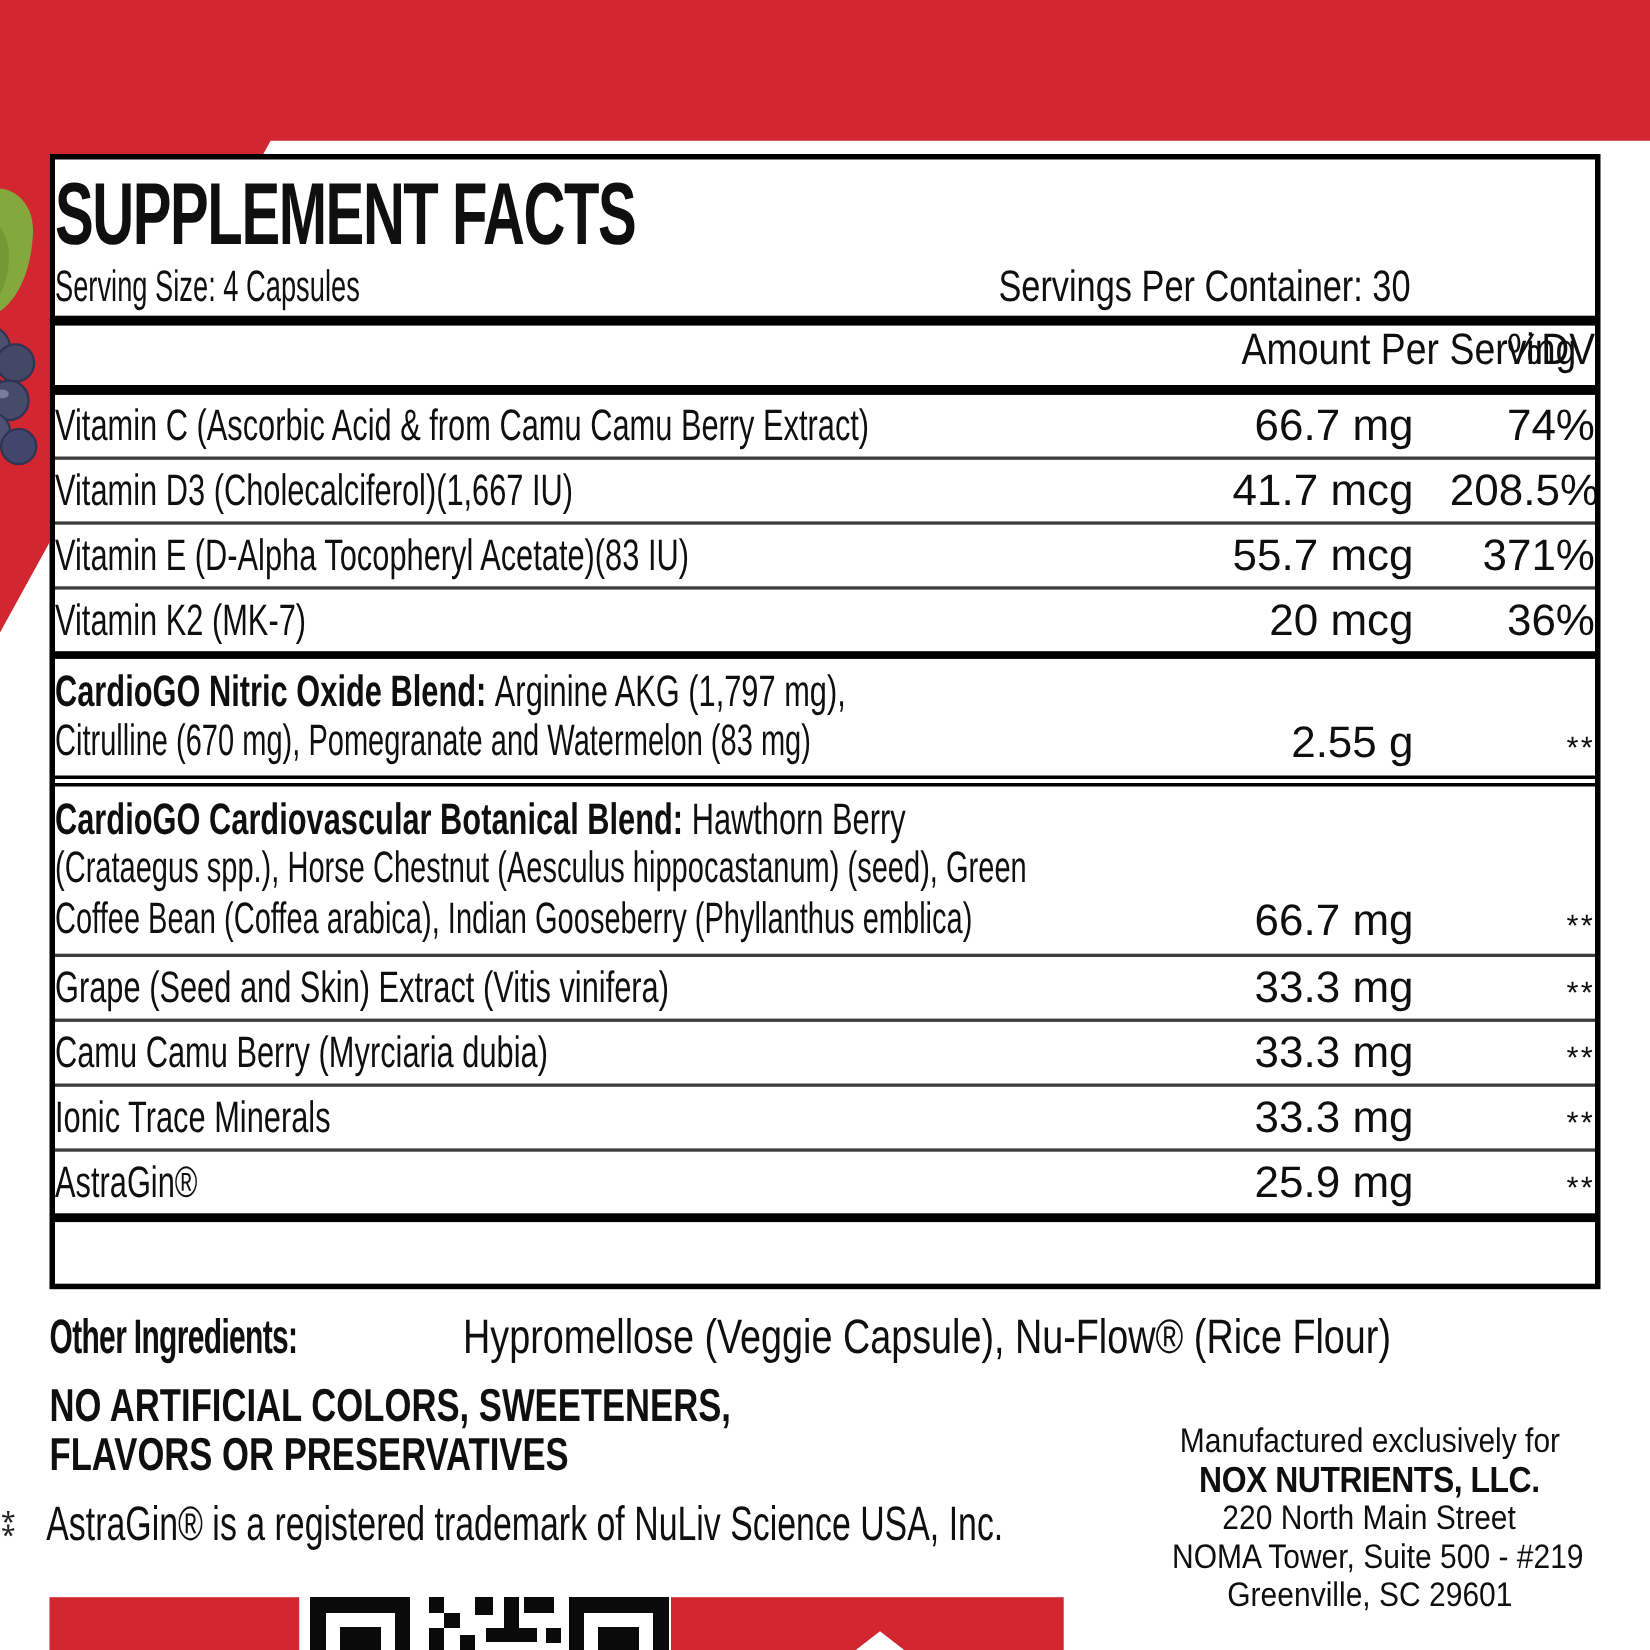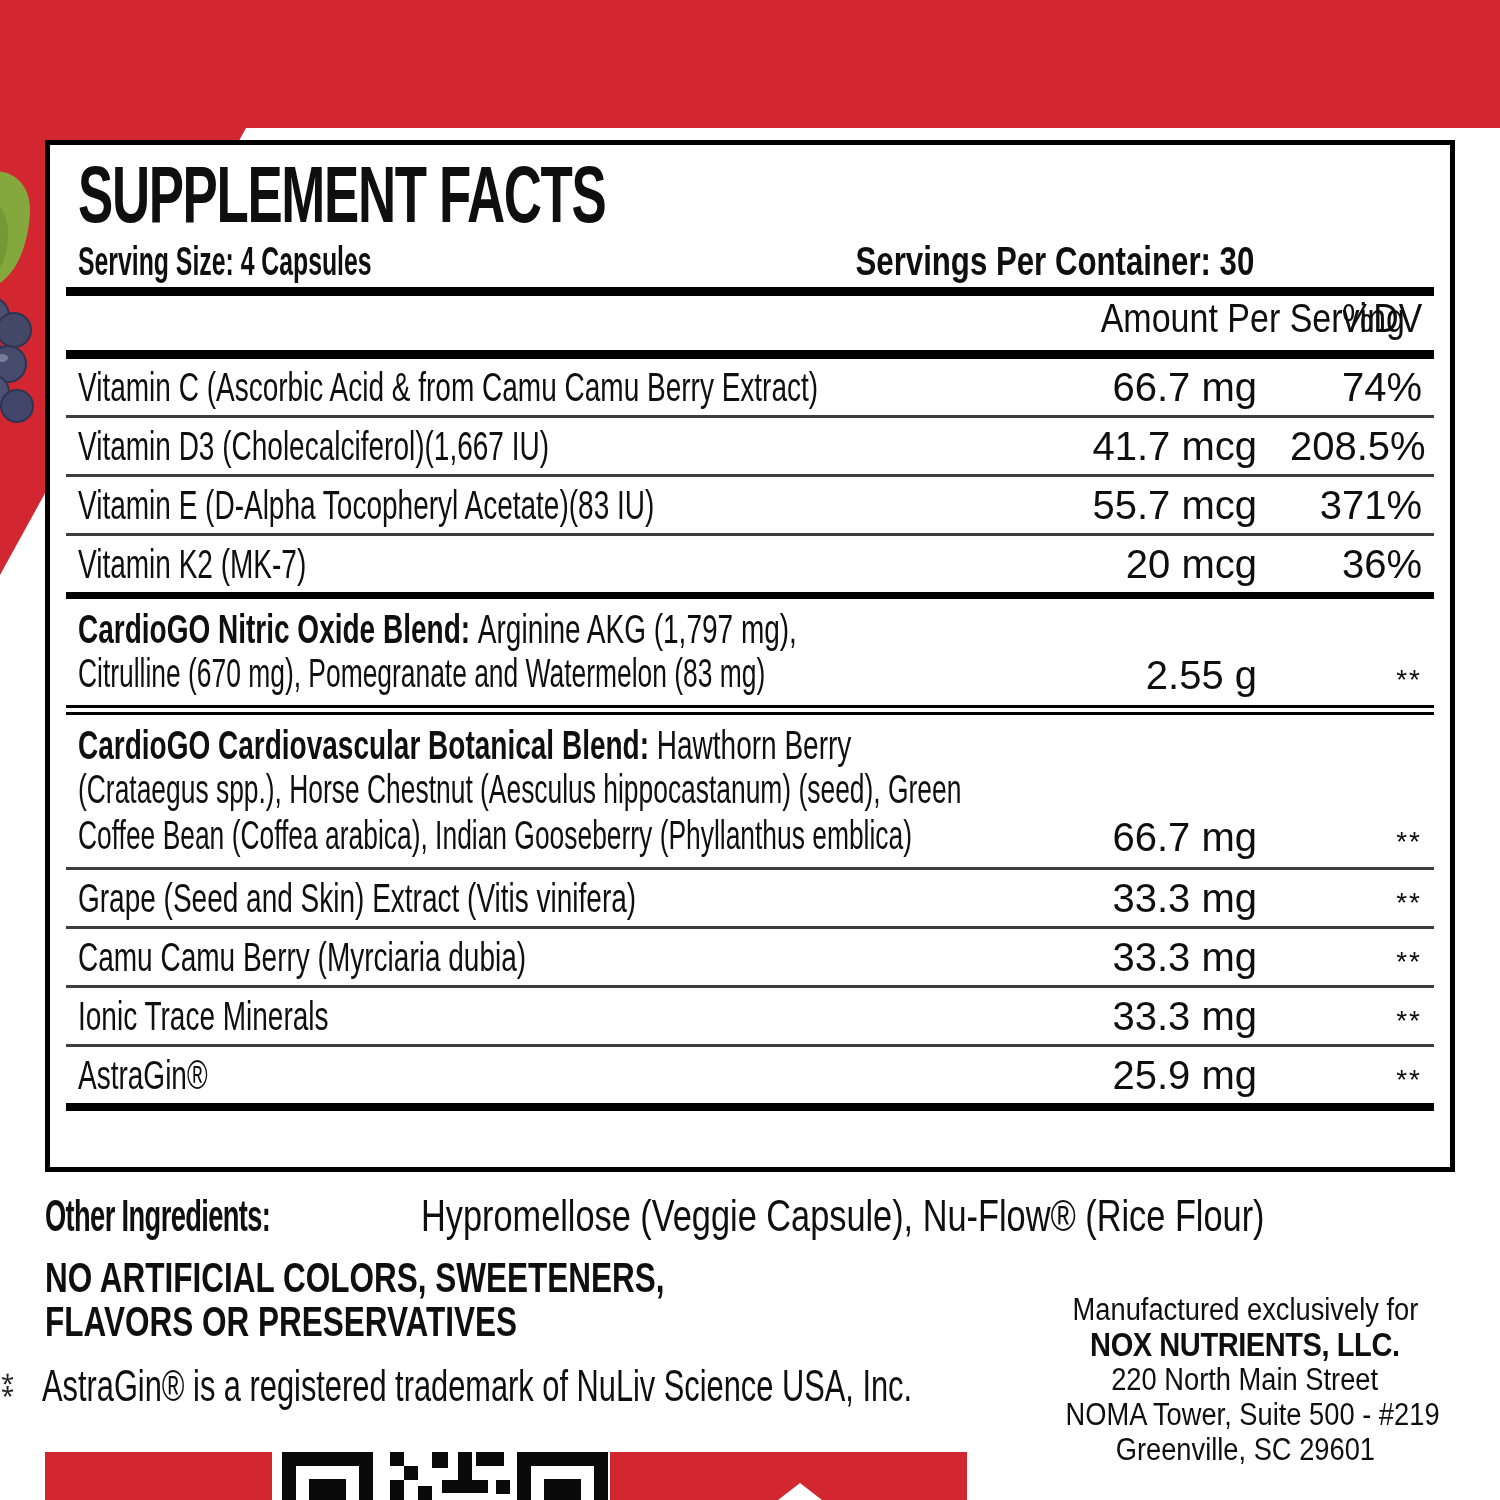--- a/index.html
+++ b/index.html
@@ -15,30 +15,30 @@
     background:var(--red);
     clip-path:polygon(0 0,1500px 0,1500px 128px,246px 128px,0 575px);
     z-index:1;
   }
   
   .fruit{position:absolute;left:-30px;top:168px;width:68px;height:255px;z-index:2;}
   
   .panel{
     position:absolute;left:45px;top:140px;width:1410px;height:1032px;
     background:#fff;border:5px solid #000;box-sizing:border-box;
-    padding:0 28px;z-index:3;overflow:hidden;
+    padding:0 0;z-index:3;overflow:hidden;
   }
   .sq{display:inline-block;transform-origin:0 50%;white-space:nowrap;}
   .sqr{display:inline-block;transform-origin:100% 50%;white-space:nowrap;}
   .sqc{display:inline-block;transform-origin:50% 50%;white-space:nowrap;}
   .s62{transform:scaleX(.62);} .s66{transform:scaleX(.66);} .s70{transform:scaleX(.70);}
   .s75{transform:scaleX(.75);} .s78{transform:scaleX(.78);} .s85{transform:scaleX(.85);}
   .s88{transform:scaleX(.88);}
   .title{font-weight:bold;font-size:80px;line-height:80px;margin-top:10px;letter-spacing:-2px;}
-  .serving-row{display:flex;justify-content:space-between;font-size:40px;line-height:46px;height:52px;align-items:center;font-weight:bold;}
+  .serving-row{display:flex;justify-content:space-between;font-size:40px;line-height:46px;height:52px;align-items:center;}
   .serving-right{margin-right:168px;}
   .rule{margin:0 -12px;background:#000;}
   .rule.thin{height:3px;background:#3d3d3d;}
   .rule.thick{height:9px;}
   .rule.t7{height:7px;}
   .rule.t8{height:8px;}
   .rule.double{height:10px;background:linear-gradient(#000 0 3px,#fff 3px 7px,#000 7px 10px);}
   .hdr-row{display:flex;font-size:38px;height:54px;}
   .nm{flex:1;min-width:0;}
   .amt{width:210px;margin-right:33px;text-align:right;font-size:40px;}

